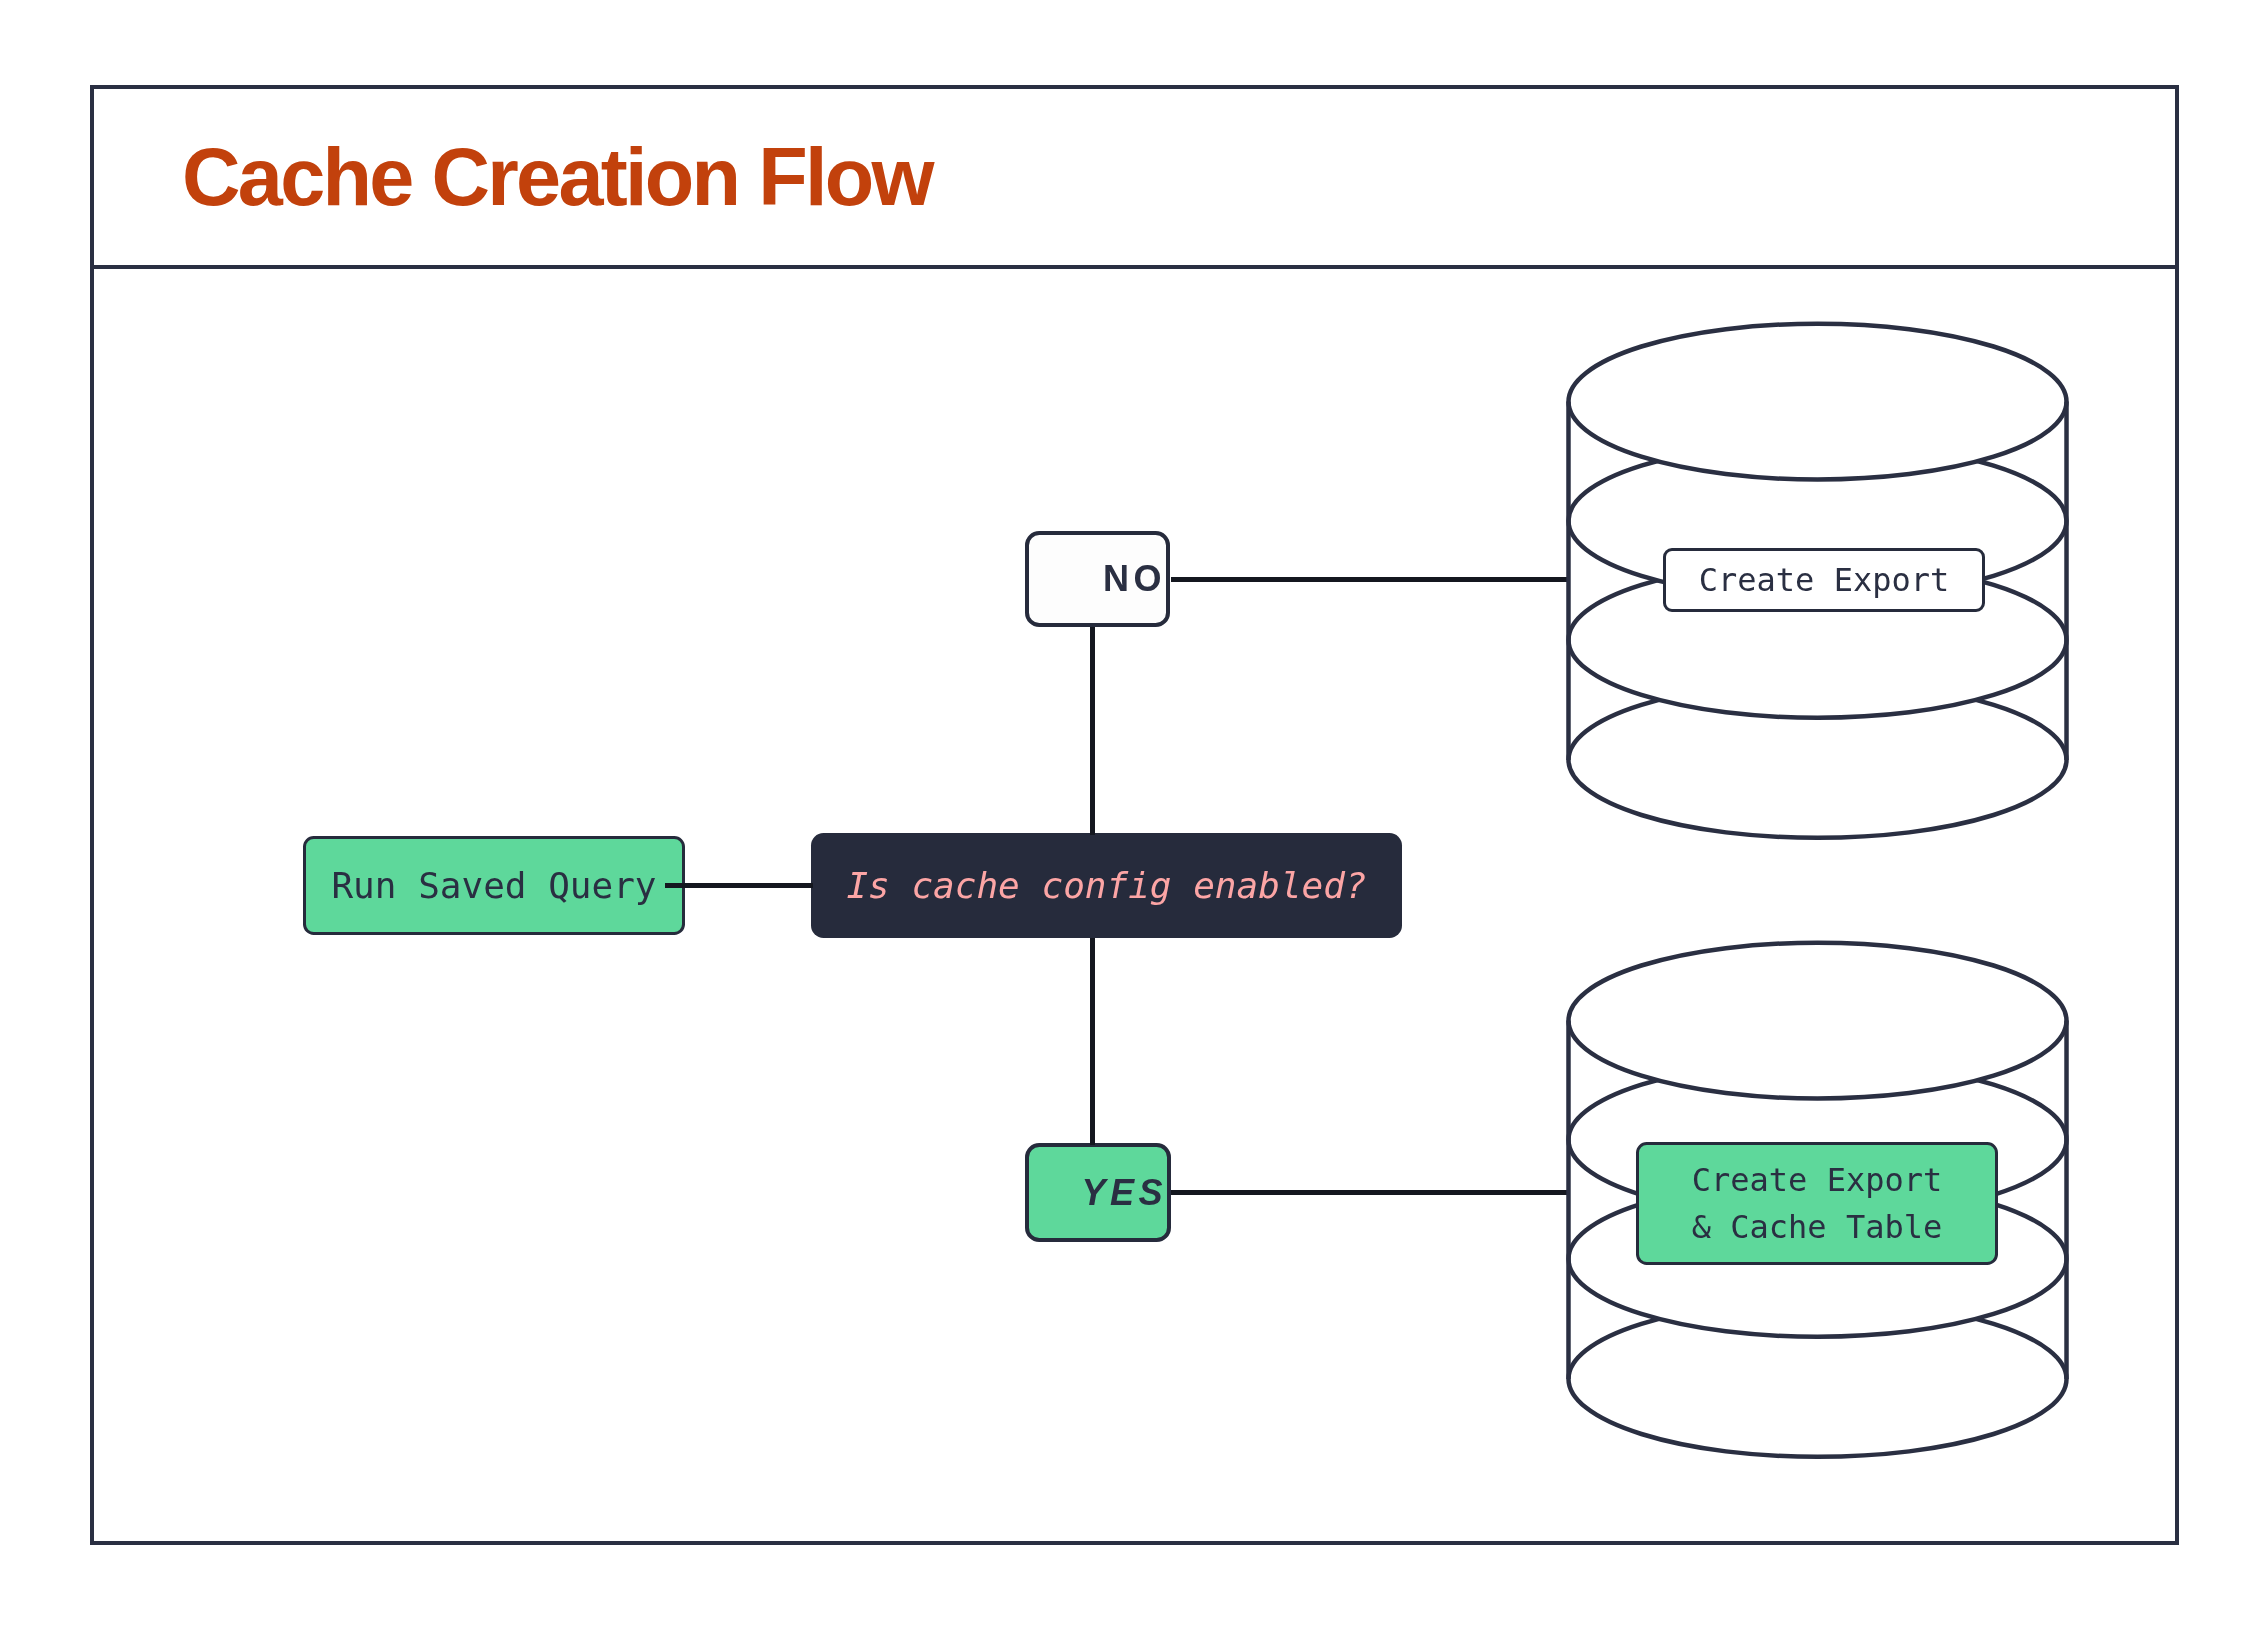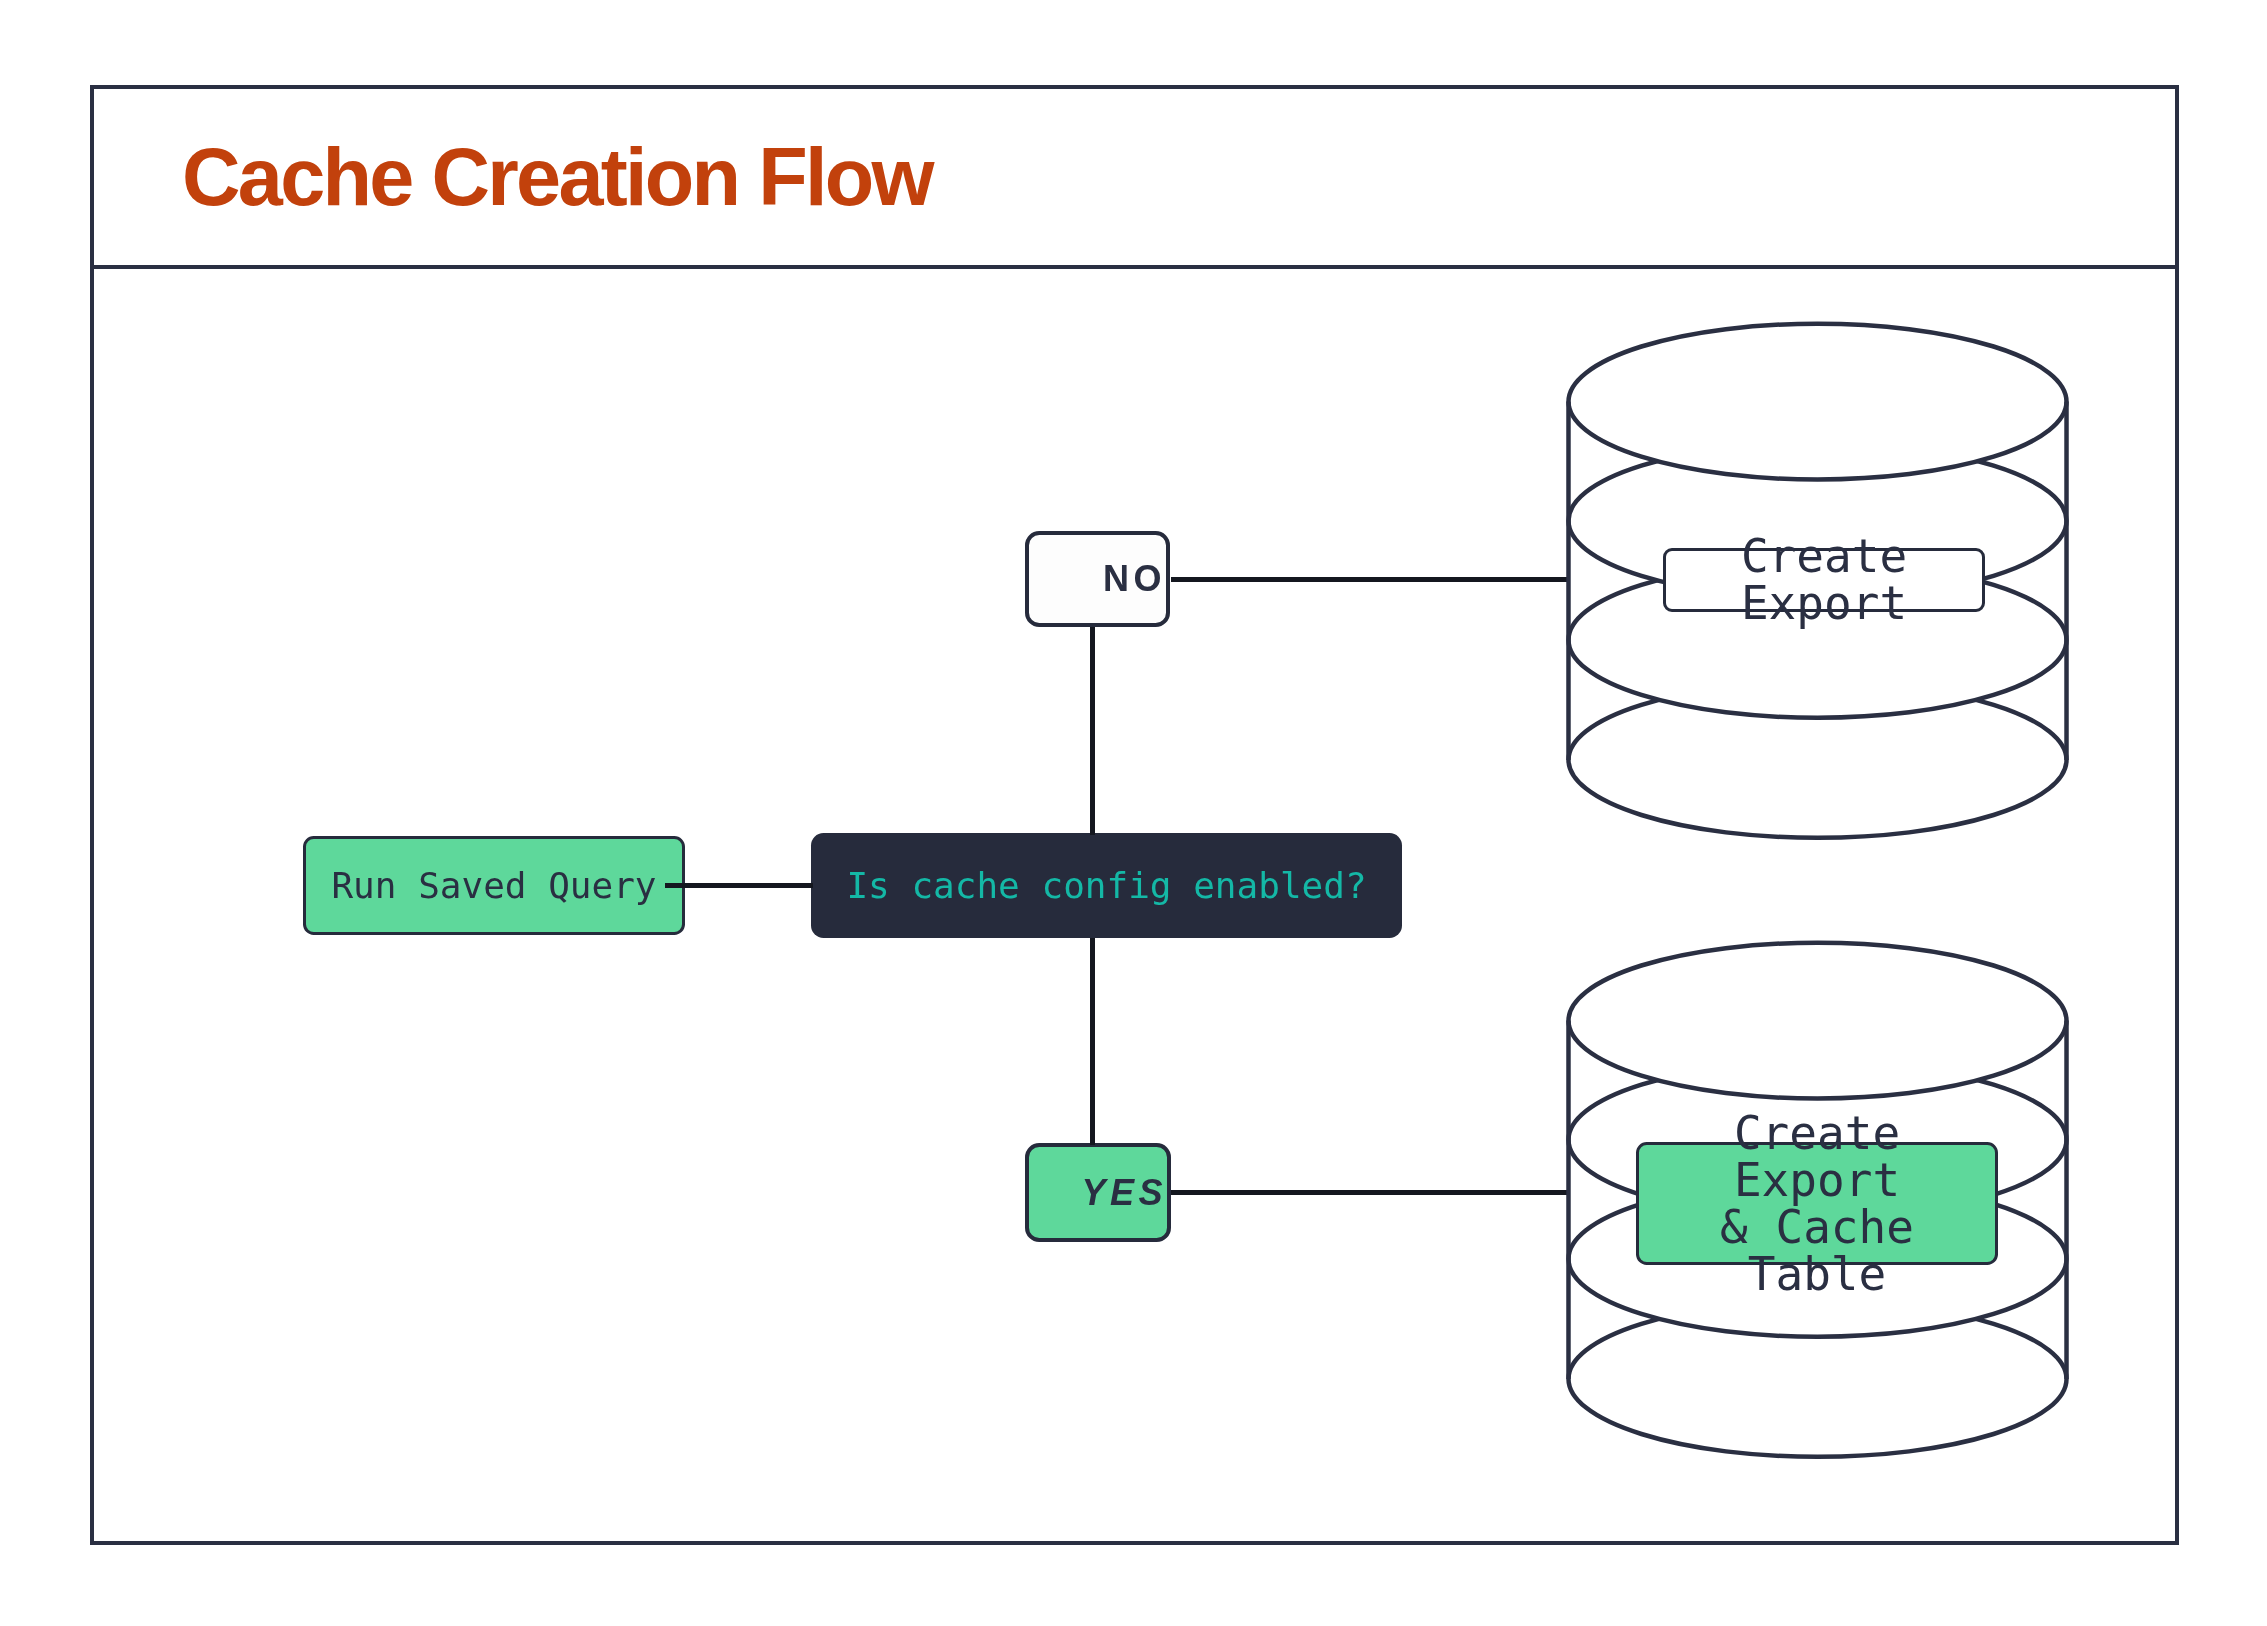--- a/index.html
+++ b/index.html
@@ -50,22 +50,23 @@
     background: #5ed89b;
     border: 3.6px solid #262b3c;
     border-radius: 10.7px;
     font-size: 36px;
     margin-left: 21px;
   }
   .node-decision {
     left: 811px; top: 833px; width: 591px; height: 105px;
     background: #262b3c;
     border-radius: 12.5px;
-    color: #14b8a6;
+    color: #fca5a5;
     font-size: 36px;
+    font-style: italic;
   }
   .node-branch {
     font-family: "Liberation Sans", sans-serif;
     font-weight: 700;
     font-size: 36px;
     letter-spacing: 4.5px;
     text-indent: 4.5px;
     border: 4.5px solid #262b3c;
     border-radius: 14.3px;
     justify-content: flex-end;
@@ -75,21 +76,21 @@
     background: #fdfdfd;
   }
   .node-yes {
     left: 1025px; top: 1143px; width: 146px; height: 99px;
     background: #5ed89b;
     font-style: italic;
   }
   .cyl-label {
     border: 3.6px solid #262b3c;
     border-radius: 9px;
-    font-size: 46px;
+    font-size: 32px;
     text-align: center;
     line-height: 47px;
     z-index: 3;
   }
   .label-export {
     left: 1663px; top: 548px; width: 322px; height: 64px;
     background: #ffffff;
   }
   .label-export-cache {
     left: 1636px; top: 1142px; width: 362px; height: 123px;

